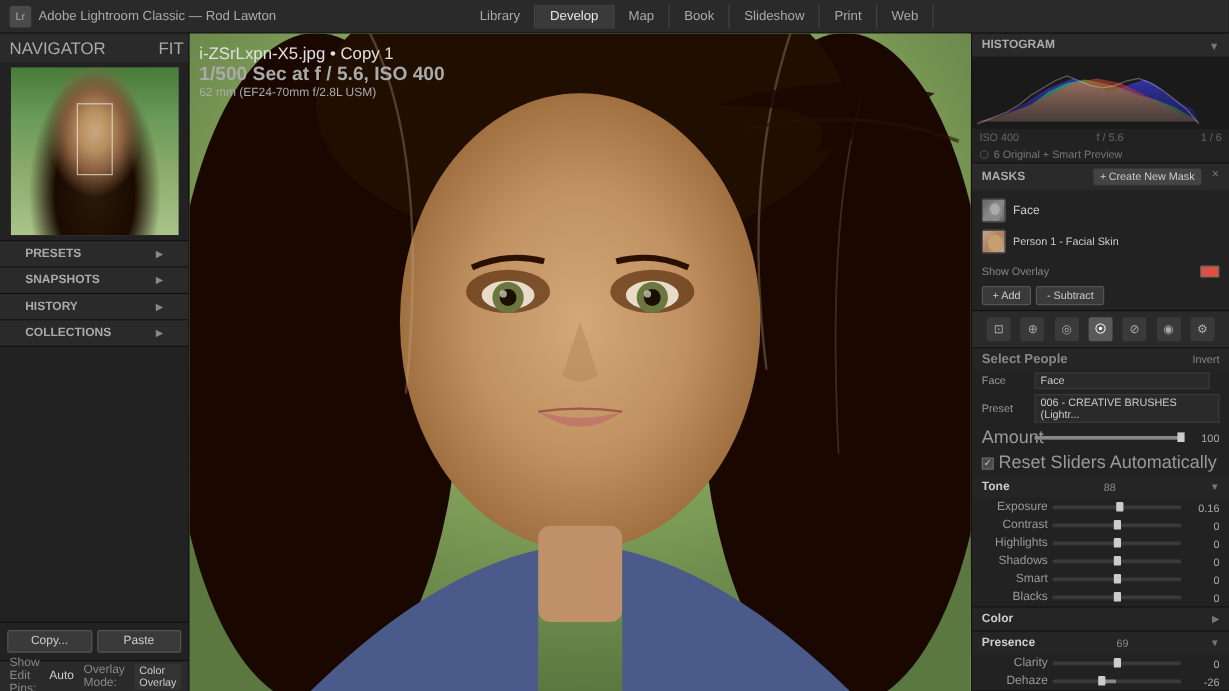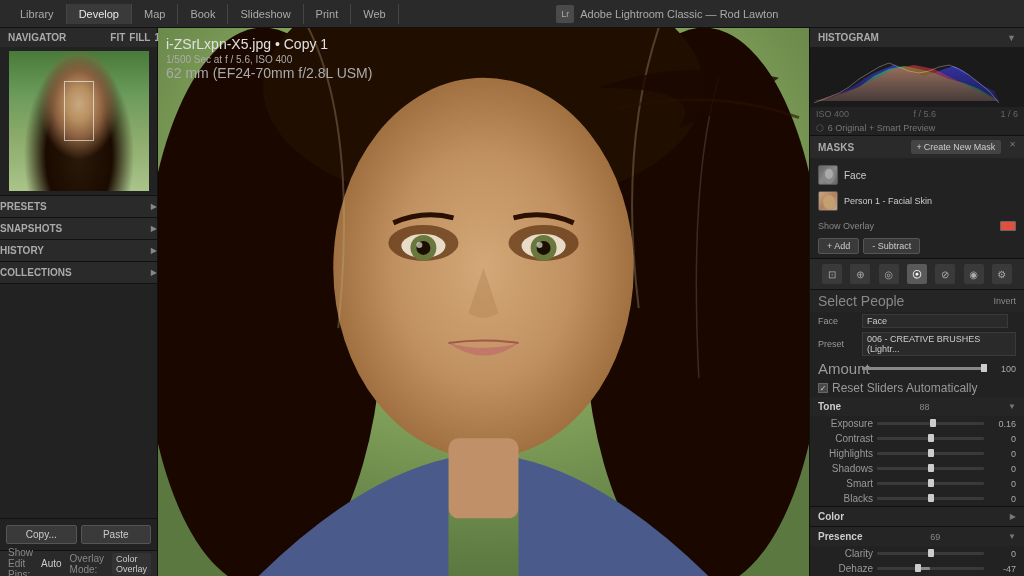--- a/index.html
+++ b/index.html
@@ -80,23 +80,23 @@
     }
     #navigator-header {
       display: flex;
       align-items: center;
       justify-content: space-between;
       padding: 4px 8px;
       background: #2a2a2a;
       cursor: pointer;
     }
     #navigator-header span {
-      font-size: 10px;
-      color: #aaa;
-      font-weight: bold;
+      font-size: 14px;
+      color: #aaa;
+      font-weight: normal;
       text-transform: uppercase;
     }
     #navigator-controls {
       display: flex;
       gap: 4px;
       font-size: 9px;
       color: #888;
       margin-left: 44px;
     }
     #nav-thumb {
@@ -130,21 +130,21 @@
       flex: 1;
       overflow-y: auto;
     }
     .left-section {
       border-bottom: 1px solid #111;
     }
     .left-section-header {
       display: flex;
       align-items: center;
       justify-content: space-between;
-      padding: 5px 0;
+      padding: 5px 21px;
       background: #2a2a2a;
       cursor: pointer;
     }
     .left-section-header .title {
       font-size: 10px;
       color: #aaa;
       font-weight: bold;
       text-transform: uppercase;
     }
     .left-section-header .arrow {
@@ -185,22 +185,23 @@
       left: 8px;
       z-index: 10;
       pointer-events: none;
     }
     #image-filename {
       font-size: 14px;
       color: #e0e0e0;
       margin-bottom: 2px;
     }
     #image-meta {
-      font-size: 10px;
-      color: #aaa;
+      font-size: 16px;
+      color: #aaa;
+      font-weight: bold;
     }
 
     
     #bottom-bar {
       height: 26px;
       background: #2a2a2a;
       border-top: 1px solid #111;
       display: flex;
       align-items: center;
       padding: 0 8px;
@@ -453,22 +454,23 @@
 
     
     #people-row {
       display: flex;
       align-items: center;
       justify-content: space-between;
       padding: 3px 8px;
       background: #252525;
     }
     #people-label-text {
-      font-size: 14px;
+      font-size: 11px;
       color: #888;
+      font-weight: bold;
     }
     #people-invert-btn {
       font-size: 9px;
       color: #888;
       cursor: pointer;
     }
 
     
     .preset-row {
       display: flex;
@@ -537,21 +539,21 @@
       height: 10px;
       background: #4a4a4a;
       border: 1px solid #666;
       margin-right: 4px;
       display: flex;
       align-items: center;
       justify-content: center;
       font-size: 8px;
     }
     #reset-sliders-label {
-      font-size: 12px;
+      font-size: 15px;
       color: #999;
     }
 
     
     #right-panel::-webkit-scrollbar {
       width: 6px;
     }
     #right-panel::-webkit-scrollbar-track {
       background: #1a1a1a;
     }
@@ -592,37 +594,37 @@
       color: #ccc;
       background: #333;
       padding: 1px 4px;
       border-radius: 2px;
     }
   </style>
 </head>
 <body>
 
 <div id="top-bar">
+  <div id="top-bar-left">
+    <div id="app-logo">
+      <span>Lr</span>
+    </div>
+    <span id="app-title">
+      <span>Adobe Lightroom Classic</span> — <span>Rod Lawton</span>
+    </span>
+  </div>
   <div id="nav-tabs">
     <div class="nav-tab">Library</div>
     <div class="nav-tab active">Develop</div>
     <div class="nav-tab">Map</div>
     <div class="nav-tab">Book</div>
     <div class="nav-tab">Slideshow</div>
     <div class="nav-tab">Print</div>
     <div class="nav-tab">Web</div>
   </div>
-  <div id="top-bar-left">
-    <div id="app-logo">
-      <span>Lr</span>
-    </div>
-    <span id="app-title">
-      <span>Adobe Lightroom Classic</span> — <span>Rod Lawton</span>
-    </span>
-  </div>
   <div style="width:80px"></div>
 </div>
 
 <div id="main">
 
   <div id="left-panel">
     <div id="navigator">
       <div id="navigator-header">
         <span>Navigator</span>
         <div id="navigator-controls">
@@ -677,21 +679,21 @@
       <span id="color-overlay-badge">Color Overlay</span>
     </div>
   </div>
 
   <div id="center-panel">
     <div id="image-info">
       <div id="image-filename">
         <span>i-ZSrLxpn-X5.jpg</span> • <span>Copy 1</span>
       </div>
       <div id="image-meta">1/500 Sec at f / 5.6, ISO 400</div>
-      <div id="image-meta2" style="font-size:14px;color:#aaa">62 mm (EF24-70mm f/2.8L USM)</div>
+      <div id="image-meta2" style="font-size:10px;color:#aaa">62 mm (EF24-70mm f/2.8L USM)</div>
     </div>
     <div id="main-image-container">
       <div class="portrait">
         
         <svg width="100%" height="100%" viewBox="0 0 650 548" preserveAspectRatio="xMidYMid slice">
 
           <defs>
             <radialGradient id="bg1" cx="50%" cy="30%" r="70%">
               <stop offset="0%" stop-color="#b8cc88"></stop>
               <stop offset="50%" stop-color="#8aaa60"></stop>
@@ -959,21 +961,21 @@
           <div class="adj-slider-thumb" style="left:50%"></div>
         </div>
         <span class="adj-value">0</span>
       </div>
       <div class="adj-row">
         <span class="adj-label">Dehaze</span>
         <div class="adj-slider-track">
           <div class="adj-slider-fill" style="width:12%;left:38%"></div>
           <div class="adj-slider-thumb" style="left:38%"></div>
         </div>
-        <span class="adj-value">-47</span>
+        <span class="adj-value">-26</span>
       </div>
     </div>
 
     <div class="adj-group">
       <div class="adj-group-header">
         <span class="label">Detail</span>
         <span class="value">99</span>
         <span class="arrow">▼</span>
       </div>
 

